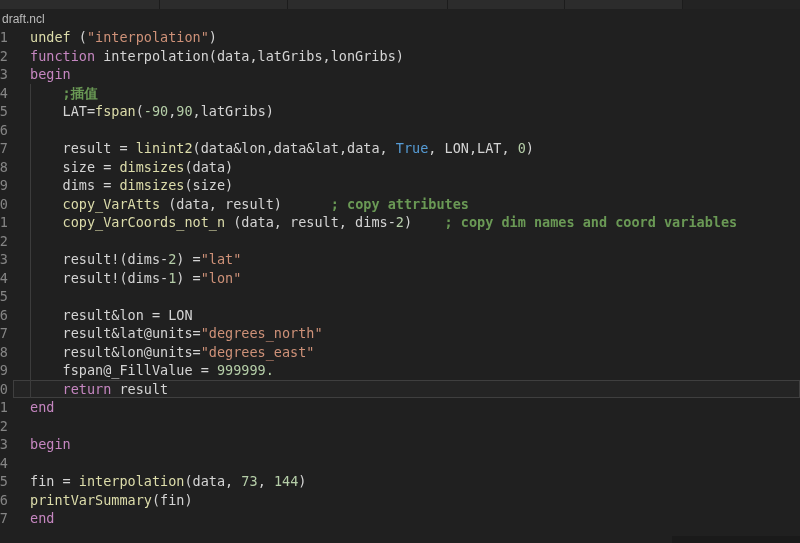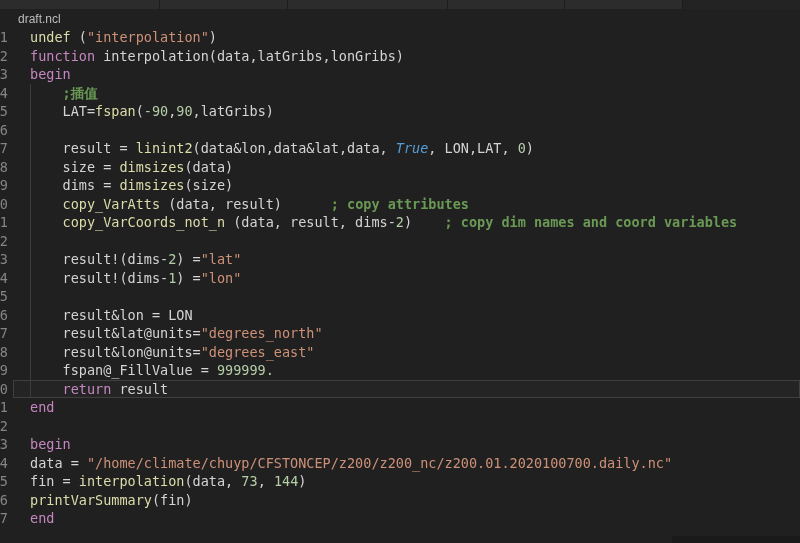--- a/index.html
+++ b/index.html
@@ -23,21 +23,21 @@
     box-sizing: border-box;
   }
 
   
   .breadcrumb {
     position: absolute; top: 9px; left: 0; right: 0; height: 19px;
     display: flex; align-items: center;
     font-family: "Liberation Sans", sans-serif;
     font-size: 12px;
     color: var(--c-breadcrumb_text, #bcbcbc);
-    padding-left: 18px;
+    padding-left: 2px;
   }
 
   
   .editor {
     position: absolute; top: 28px; left: 0; right: 0; bottom: 0;
     font-family: "DejaVu Sans Mono", monospace;
     font-size: 13.5px;
     line-height: 18.5px;
   }
   .current-line {
@@ -62,21 +62,21 @@
     color: var(--c-gutter, #858585);
   }
   .code { position: absolute; left: 30px; white-space: pre; color: var(--c-plain, #d4d4d4); }
 
   .t-pl  { color: var(--c-plain, #d4d4d4); }
   .t-kw  { color: var(--c-keyword, #c586c0); text-align: center; }
   .t-fn  { color: var(--c-function, #dcdcaa); }
   .t-str { color: var(--c-string, #ce9178); }
   .t-com { color: var(--c-comment, #6a9955); font-weight: bold; }
   .t-num { color: var(--c-number, #b5cea8); text-align: center; }
-  .t-bool{ color: var(--c-boolean, #569cd6); font-style: italic; }
+  .t-bool{ color: var(--c-boolean, #569cd6); }
 
   .corner {
     position: absolute;
     right: 0; bottom: 0;
     width: 128px; height: 7px;
     background: var(--c-corner_block, #1a1a1a);
   }
 </style>
 </head>
 <body>
@@ -183,21 +183,20 @@
         <div class="row">
           <span class="ln">22</span>
           <span class="code"></span>
         </div>
         <div class="row">
           <span class="ln">23</span>
           <span class="code"><span class="t-kw">begin</span></span>
         </div>
         <div class="row">
           <span class="ln">24</span>
-          <span class="code"><span class="t-pl">data = </span><span class="t-str">"/home/climate/chuyp/CFSTONCEP/z200/z200_nc/z200.01.2020100700.daily.nc"</span></span>
         </div>
         <div class="row">
           <span class="ln">25</span>
           <span class="code"><span class="t-pl">fin = </span><span class="t-fn">interpolation</span><span class="t-pl">(data, </span><span class="t-num">73</span><span class="t-pl">, </span><span class="t-num">144</span><span class="t-pl">)</span></span>
         </div>
         <div class="row">
           <span class="ln">26</span>
           <span class="code"><span class="t-fn">printVarSummary</span><span class="t-pl">(fin)</span></span>
         </div>
         <div class="row">

